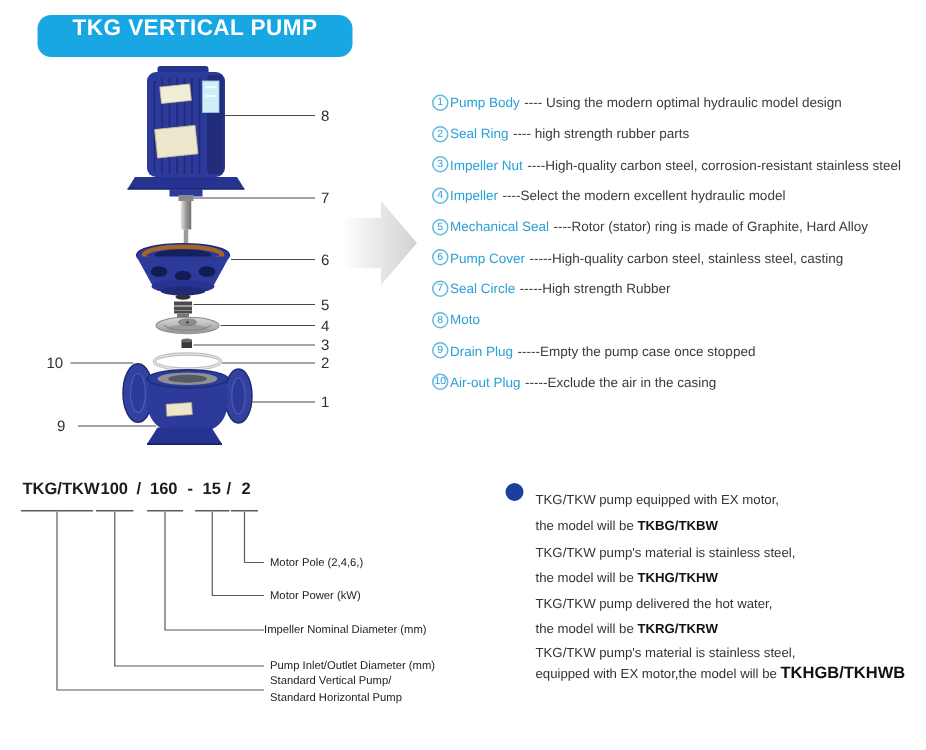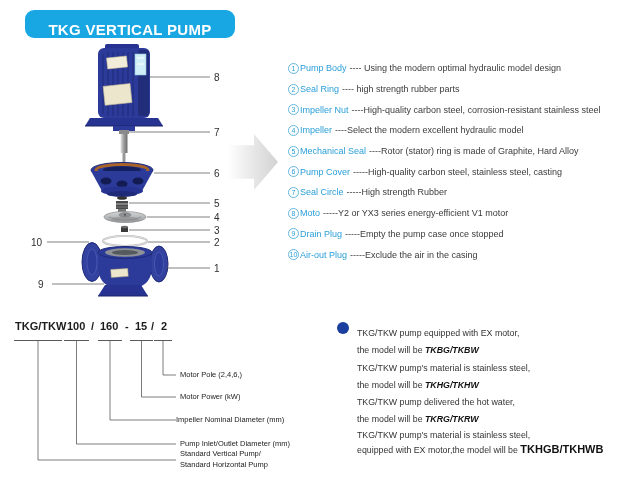--- a/index.html
+++ b/index.html
@@ -1,20 +1,20 @@
 <!DOCTYPE html>
 <html><head>
 <meta charset="utf-8">
 <style>
   html,body{margin:0;padding:0;}
   body{width:617px;height:500px;background:#ffffff;font-family:"Liberation Sans",sans-serif;position:relative;overflow:hidden;}
   .page{position:absolute;inset:0;}
 
   
-  .banner{position:absolute;left:25px;top:10px;width:210px;height:28px;background:#18a7e2;border-radius:9px;display:flex;align-items:flex-end;justify-content:center;color:#ffffff;font-weight:bold;font-size:15px;letter-spacing:.3px;}
+  .banner{position:absolute;left:25px;top:10px;width:210px;height:28px;background:#18a7e2;border-radius:9px;display:flex;align-items:flex-start;justify-content:center;color:#ffffff;font-weight:bold;font-size:15px;letter-spacing:.3px;}
 
   
   .big-arrow{position:absolute;left:228px;top:134px;width:50px;height:56px;background:linear-gradient(90deg,#ffffff 0%,#ececec 40%,#d2d2d2 100%);clip-path:polygon(0% 20%,52% 20%,52% 0%,100% 50%,52% 100%,52% 80%,0% 80%);}
 
   
   .diagram{position:absolute;left:25px;top:40px;width:200px;height:280px;}
   .diagram text{font-family:"Liberation Sans",sans-serif;font-size:10px;fill:#2f2f2f;}
   .callout-line{stroke:#4a4a4a;stroke-width:.7;}
 
   
@@ -26,21 +26,21 @@
 
   
   .mc-seg{position:absolute;font-size:11px;font-weight:bold;color:#1c1c1c;top:320px;white-space:nowrap;}
   .mc-underline{position:absolute;top:340px;height:1px;background:#5a5a5a;}
   .mc-lines{position:absolute;left:0;top:341px;width:330px;height:150px;}
   .mc-label{position:absolute;font-size:7.5px;color:#222222;white-space:nowrap;text-align:right;}
 
   
   .note-dot{position:absolute;left:337px;top:322px;width:12px;height:12px;border-radius:50%;background:#1b3f9e;}
   .note{position:absolute;left:357px;font-size:8.8px;color:#333333;line-height:17px;white-space:nowrap;}
-  .note b{color:#111111;font-style:italic;}
+  .note b{color:#111111;}
   .note .big-code{font-size:11px;font-weight:bold;color:#111111;}
   .note.tight{line-height:13.5px;}
 </style>
 </head>
 <body>
 
 <div class="page">
 
   <div class="banner">
     <span>TKG VERTICAL PUMP</span>
@@ -204,21 +204,20 @@
         <span class="part-desc">-----High-quality carbon steel, stainless steel, casting</span>
       </div>
     <div class="part-row">
         <span class="part-num">7</span>
         <span class="part-name">Seal Circle</span>
         <span class="part-desc">-----High strength Rubber</span>
       </div>
     <div class="part-row">
         <span class="part-num">8</span>
         <span class="part-name">Moto</span>
-        <span class="part-desc">-----Y2 or YX3 series energy-efficient V1 motor</span>
       </div>
     <div class="part-row">
         <span class="part-num">9</span>
         <span class="part-name">Drain Plug</span>
         <span class="part-desc">-----Empty the pump case once stopped</span>
       </div>
     <div class="part-row">
         <span class="part-num">10</span>
         <span class="part-name">Air-out Plug</span>
         <span class="part-desc">-----Exclude the air in the casing</span>

